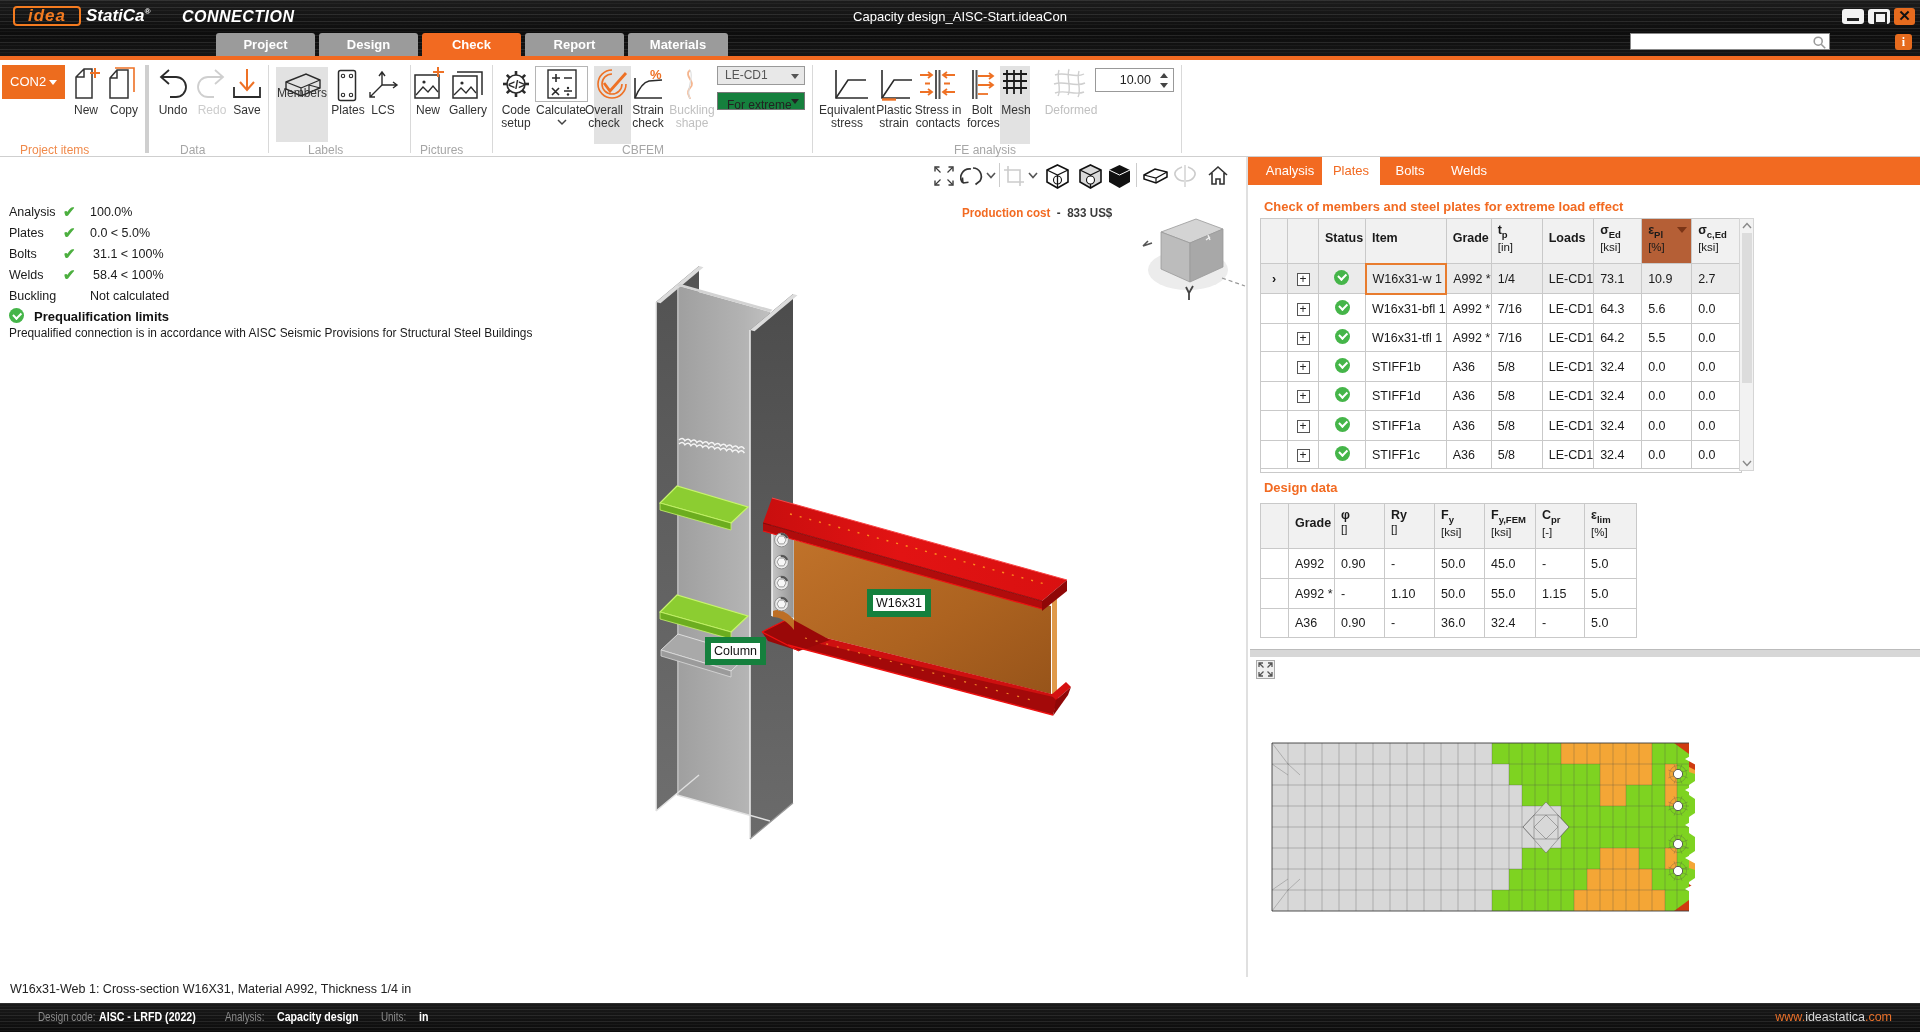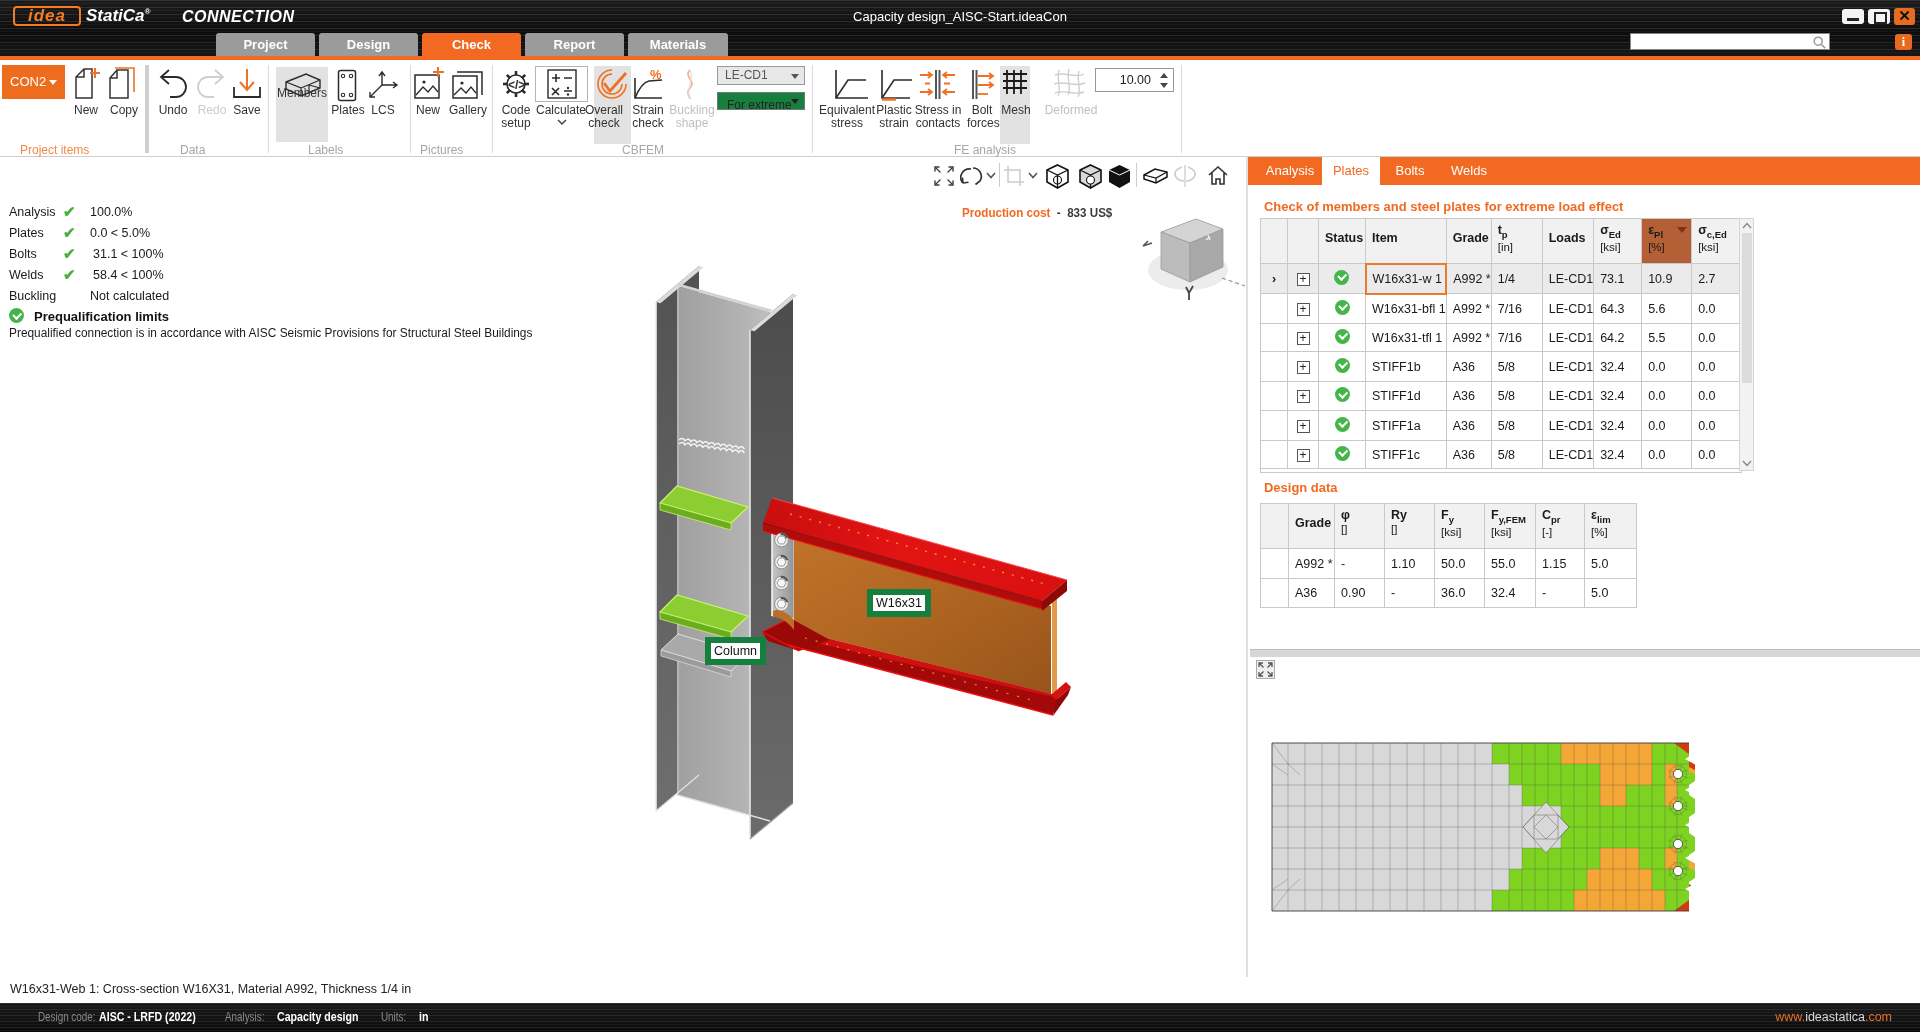--- a/index.html
+++ b/index.html
@@ -653,20 +653,30 @@
           <tr style="height:45px;">
       <th></th>
             <th style="padding-top:12px;">Grade</th>
       <th>φ<br><span class="un">[]</span></th>
       <th>Ry<br><span class="un">[]</span></th>
       <th>F<sub>y</sub><br><span class="un">[ksi]</span></th>
       <th>F<sub>y,FEM</sub><br><span class="un">[ksi]</span></th>
       <th>C<sub>pr</sub><br><span class="un">[-]</span></th>
       <th>ε<sub>lim</sub><br><span class="un">[%]</span></th>
     </tr>
+    <tr style="height:30px;">
+            <td></td>
+            <td>A992</td>
+            <td>0.90</td>
+            <td>-</td>
+            <td>50.0</td>
+            <td>45.0</td>
+            <td>-</td>
+            <td>5.0</td>
+          </tr>
     <tr style="height:30px;">
             <td></td>
             <td>A992 *</td>
             <td>-</td>
             <td>1.10</td>
             <td>50.0</td>
             <td>55.0</td>
             <td>1.15</td>
             <td>5.0</td>
           </tr>

